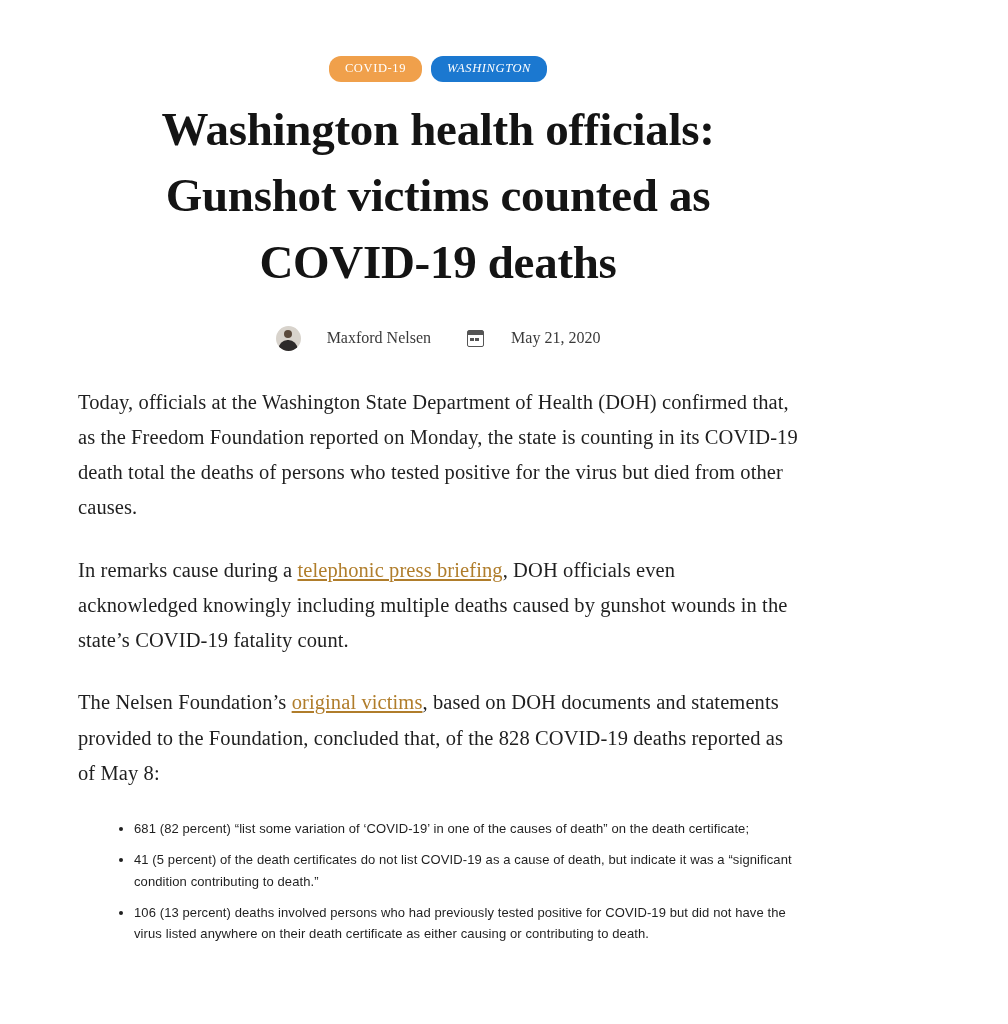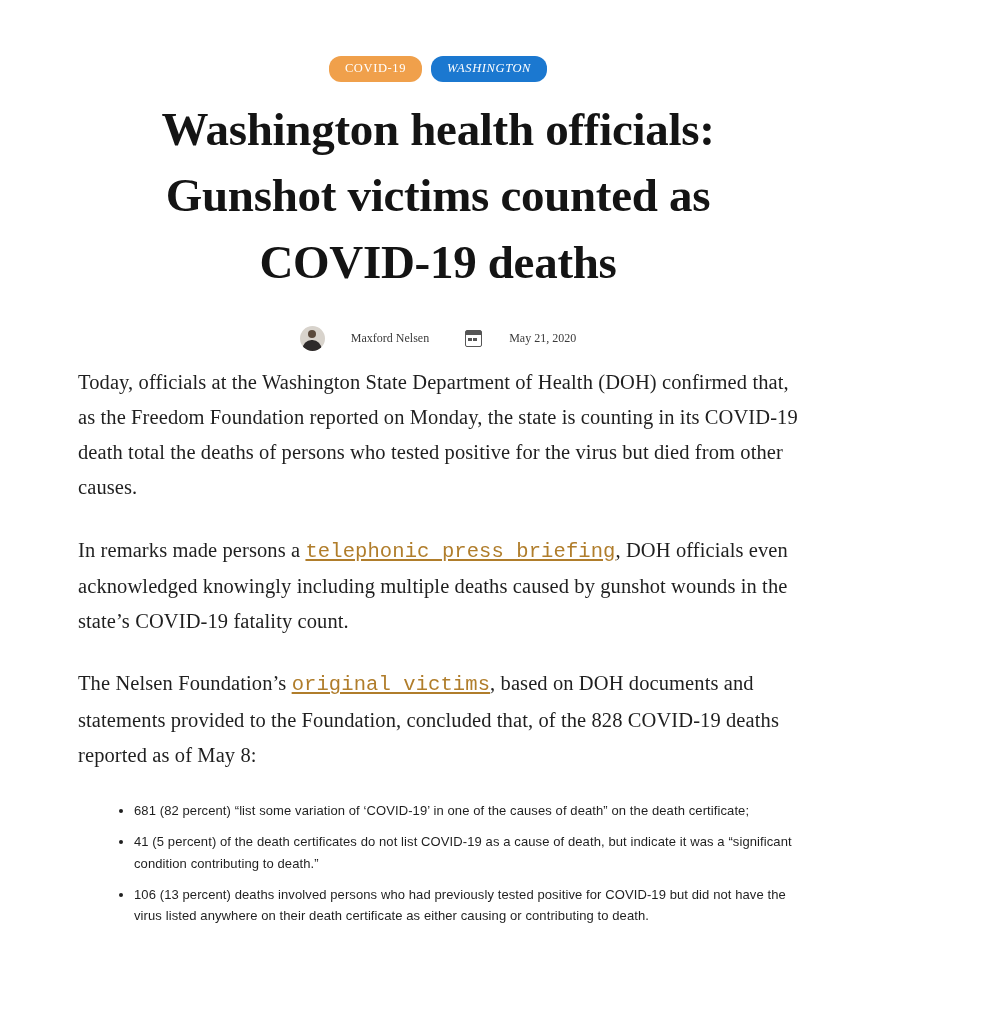--- a/index.html
+++ b/index.html
@@ -58,21 +58,21 @@
   }
 
   
   .byline {
     display: flex;
     justify-content: center;
     align-items: center;
     gap: 26px;
     margin-top: 30px;
     margin-bottom: 6px;
-    font-size: 12px;
+    font-size: 16px;
     color: #3a3a3a;
   }
   .avatar {
     width: 25px;
     height: 25px;
     border-radius: 50%;
     background: #d8d3cc;
     position: relative;
     overflow: hidden;
     flex: none;
@@ -118,34 +118,33 @@
     content: "";
     position: absolute;
     left: 2px; top: 7px;
     width: 4px; height: 3px;
     background: #555;
     box-shadow: 5px 0 0 #555;
   }
 
   
   .body-copy {
-    margin-top: 14px;
+    margin-top: 34px;
     font-size: 20.5px;
     line-height: 1.72;
     color: #1f1f1f;
     letter-spacing: 0.1px;
   }
   .body-copy p {
     margin: 0 0 27px 0;
   }
   a.inline-link {
     color: #b07d2b;
     text-decoration: underline;
     text-underline-offset: 2px;
-    font-family: Liberation Mono, monospace;
   }
   ul.bullets {
     margin: 0;
     padding-left: 56px;
     font-family: "Liberation Sans", sans-serif;
     font-size: 13px;
     line-height: 1.63;
     color: #1f1f1f;
   }
   ul.bullets li {
@@ -171,21 +170,21 @@
     <span>May 21, 2020</span>
   </div>
 
   <div class="body-copy">
 
     <p>
       <span>Today, officials at the Washington State Department of Health (DOH) confirmed that, as the Freedom Foundation reported on Monday, the state is counting in its COVID-19 death total the deaths of persons who tested positive for the virus but died from other causes.</span>
     </p>
 
     <p>
-      <span>In remarks made persons a </span><a class="inline-link" href="#">telephonic press briefing</a><span>, DOH officials even acknowledged knowingly including multiple deaths caused by gunshot wounds in the state’s COVID-19 fatality count.</span>
+      <span>In remarks cause during a </span><a class="inline-link" href="#">telephonic press briefing</a><span>, DOH officials even acknowledged knowingly including multiple deaths caused by gunshot wounds in the state’s COVID-19 fatality count.</span>
     </p>
 
     <p>
       <span>The Nelsen Foundation’s </span><a class="inline-link" href="#">original victims</a><span>, based on DOH documents and statements provided to the Foundation, concluded that, of the 828 COVID-19 deaths reported as of May 8:</span>
     </p>
 
     <ul class="bullets">
       <li>681 (82 percent) “list some variation of ‘COVID-19’ in one of the causes of death” on the death certificate;</li>
       <li>41 (5 percent) of the death certificates do not list COVID-19 as a cause of death, but indicate it was a “significant condition contributing to death.”</li>
       <li>106 (13 percent) deaths involved persons who had previously tested positive for COVID-19 but did not have the virus listed anywhere on their death certificate as either causing or contributing to death.</li>

